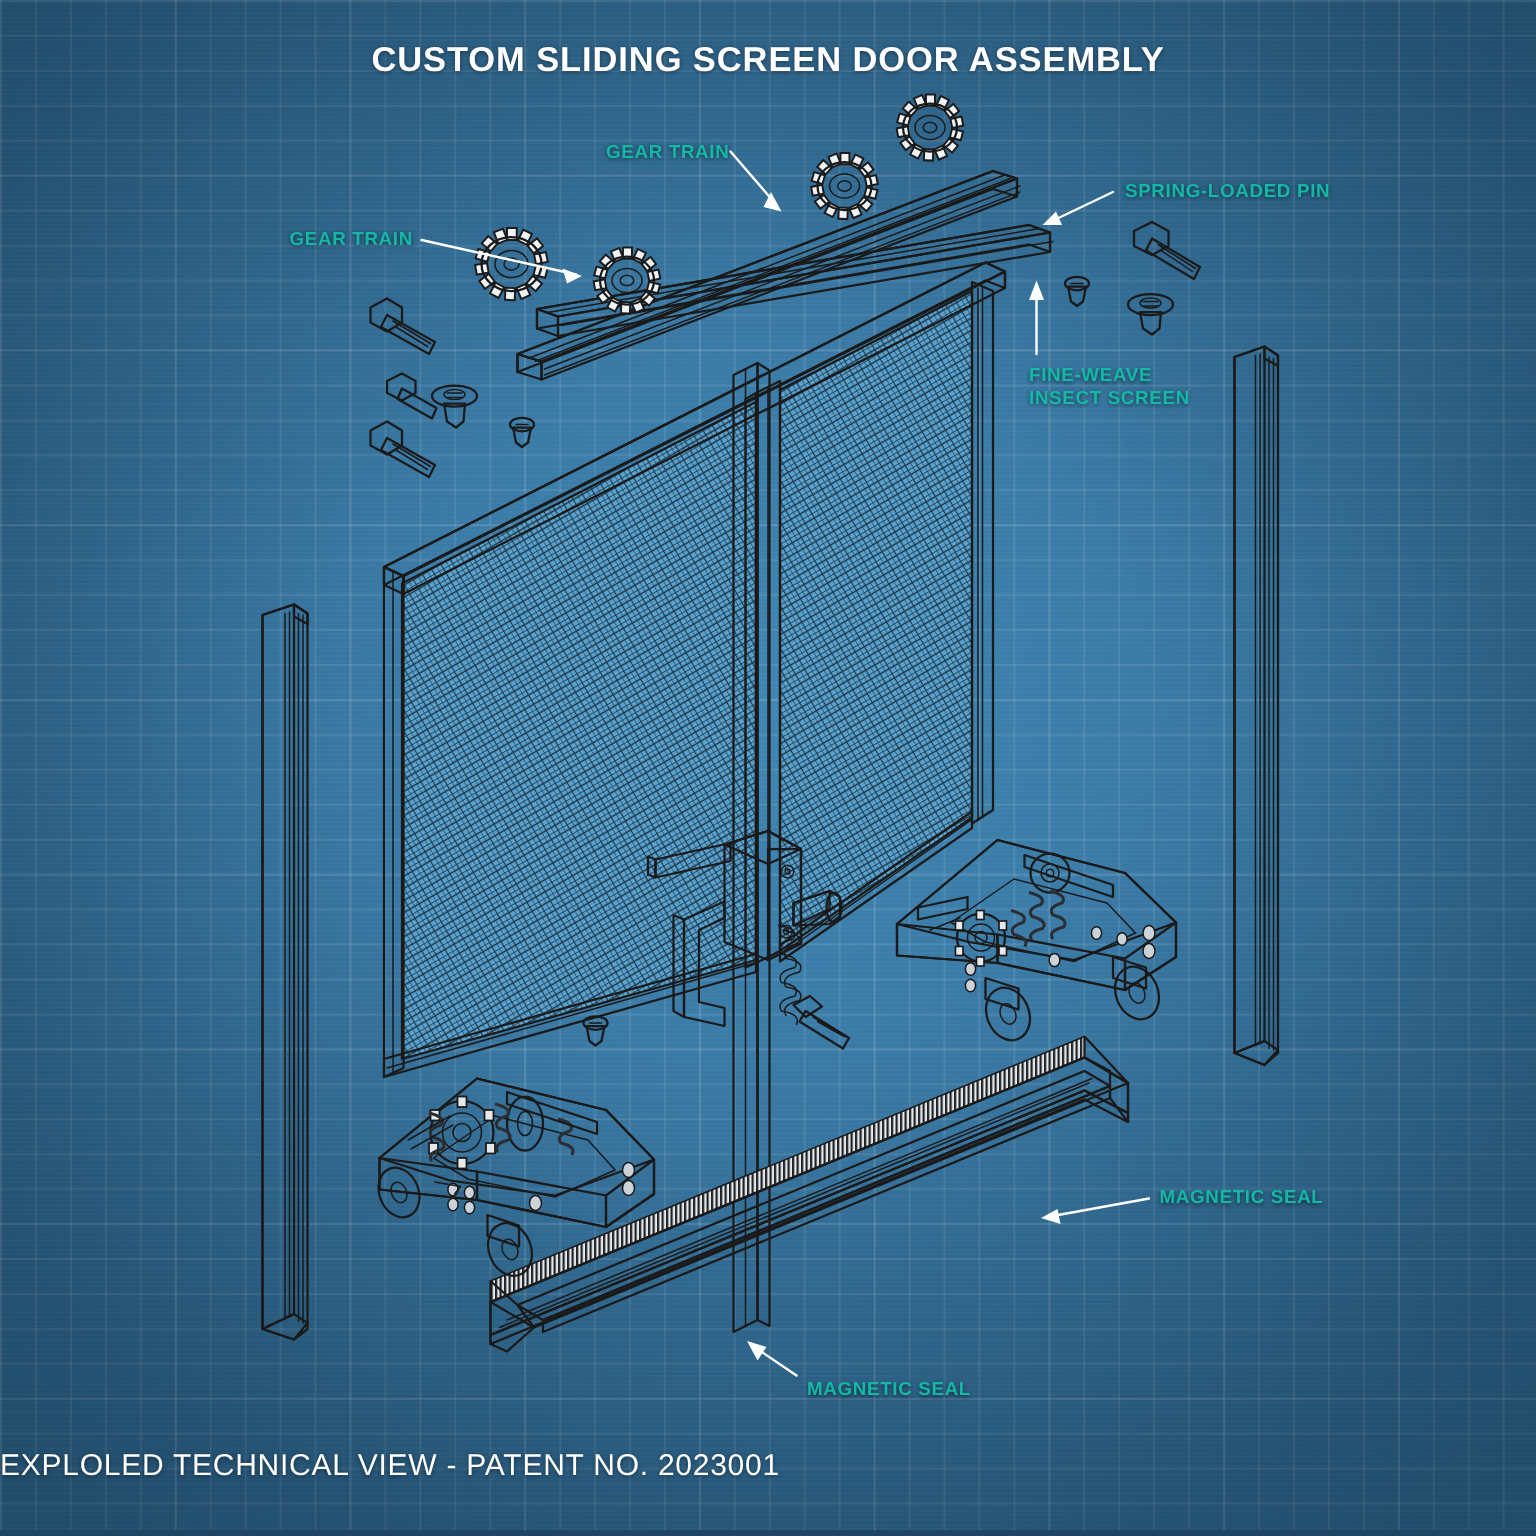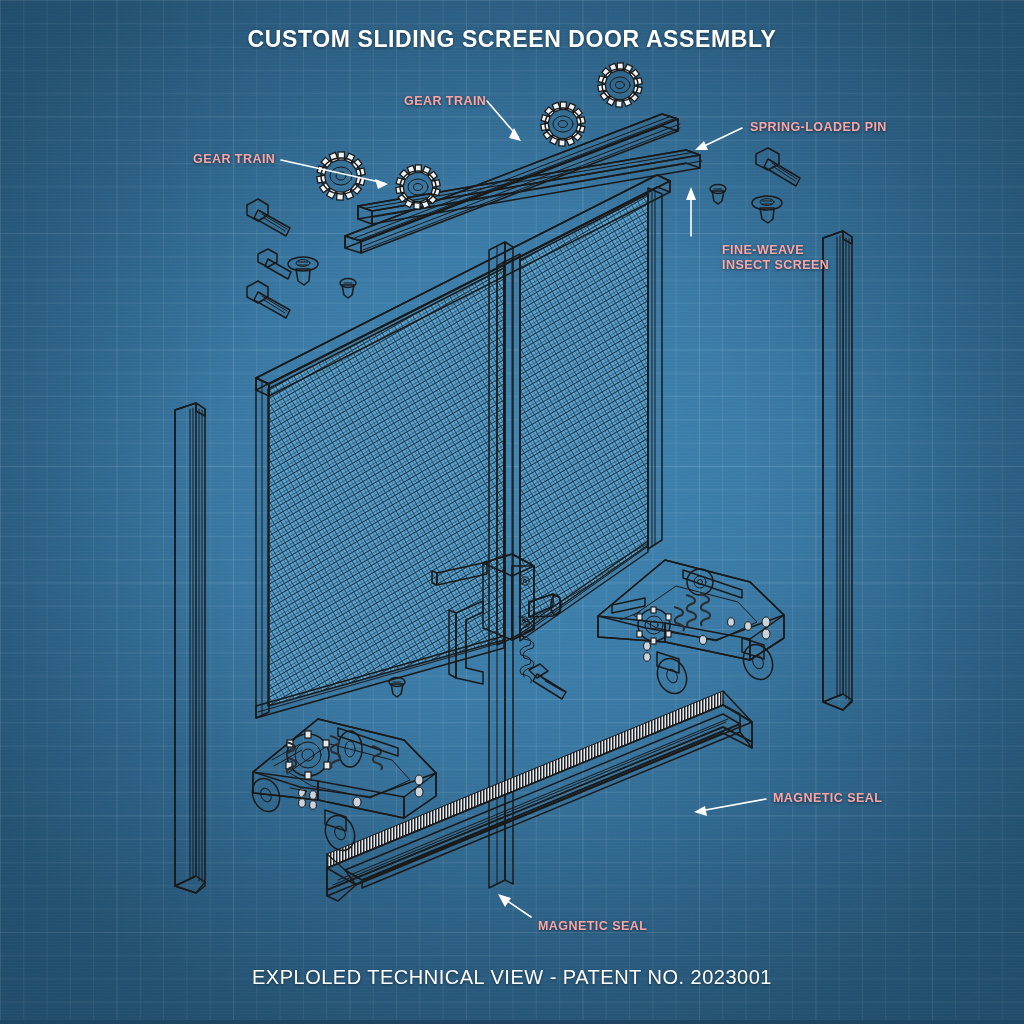--- a/index.html
+++ b/index.html
@@ -24,24 +24,24 @@
     background-size:116.5px 116.5px;}
   .bg-vignette{position:absolute;inset:0;
     background:radial-gradient(ellipse 72% 68% at 50% 47%, rgba(0,0,0,0) 40%, rgba(8,32,52,.30) 100%);}
   .bg-noise{position:absolute;inset:0;opacity:.05;
     background-image:repeating-linear-gradient(0deg, rgba(255,255,255,.5) 0 1px, transparent 1px 3px);}
 
   
   .title{position:absolute;left:0;right:0;top:26px;text-align:center;
     color:#ffffff;font-size:23px;font-weight:bold;letter-spacing:.6px;
     text-shadow:0 1px 3px rgba(0,0,0,.45);}
-  .caption{position:absolute;left:0;right:0;top:966px;text-align:center;
+  .caption{position:absolute;left:0;right:0;top:966px;
     color:#ffffff;font-size:20px;font-weight:normal;letter-spacing:.5px;
     text-shadow:0 1px 3px rgba(0,0,0,.45);}
-  .callout{position:absolute;color:#fca5a5;font-size:12.5px;font-weight:bold;
+  .callout{position:absolute;color:#14b8a6;font-size:12.5px;font-weight:bold;
     letter-spacing:.45px;text-shadow:0 1px 3px rgba(0,0,0,.55);white-space:pre;line-height:15px;}
 
   svg{position:absolute;left:0;top:0;width:1024px;height:1024px;overflow:visible;}
   .ln{fill:none;stroke:#1a1a1a;stroke-width:1.5;stroke-linejoin:round;stroke-linecap:round;}
   .ln-t{fill:none;stroke:#1a1a1a;stroke-width:1;stroke-linejoin:round;stroke-linecap:round;}
   .arrow{fill:none;stroke:#ffffff;stroke-width:1.6;stroke-linecap:round;}
   .arrowhead{fill:#ffffff;}
 </style>
 </head>
 <body>
@@ -483,18 +483,18 @@
     </g>
   </svg>
 
   <div class="title">CUSTOM SLIDING SCREEN DOOR ASSEMBLY</div>
 
   <div class="caption">EXPLOLED TECHNICAL VIEW - PATENT NO. 2023001</div>
 
   <div class="callout" style="left:193px;top:152px;">GEAR TRAIN</div>
   <div class="callout" style="left:404px;top:94px;">GEAR TRAIN</div>
   <div class="callout" style="left:750px;top:120px;text-align:right;">SPRING-LOADED PIN</div>
-  <div class="callout" style="left:686px;top:243px;margin-left:36px;">FINE-WEAVE
+  <div class="callout" style="left:686px;top:243px;">FINE-WEAVE
 INSECT SCREEN</div>
   <div class="callout" style="left:773px;top:791px;">MAGNETIC SEAL</div>
   <div class="callout" style="left:538px;top:919px;">MAGNETIC SEAL</div>
 
 </div>
 
 </body></html>

